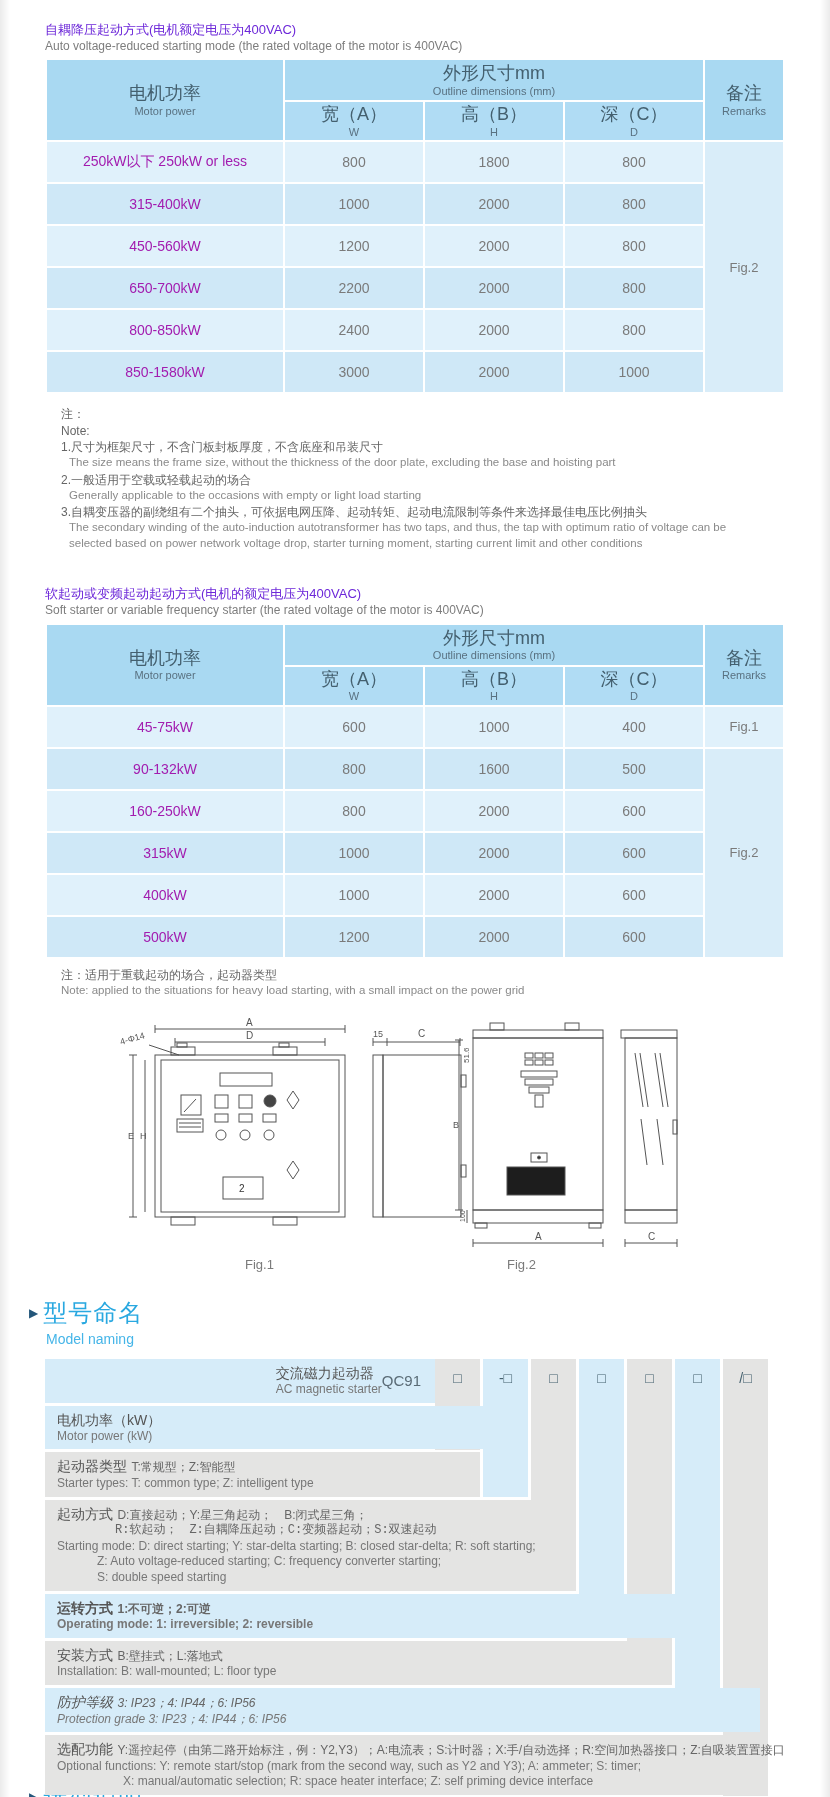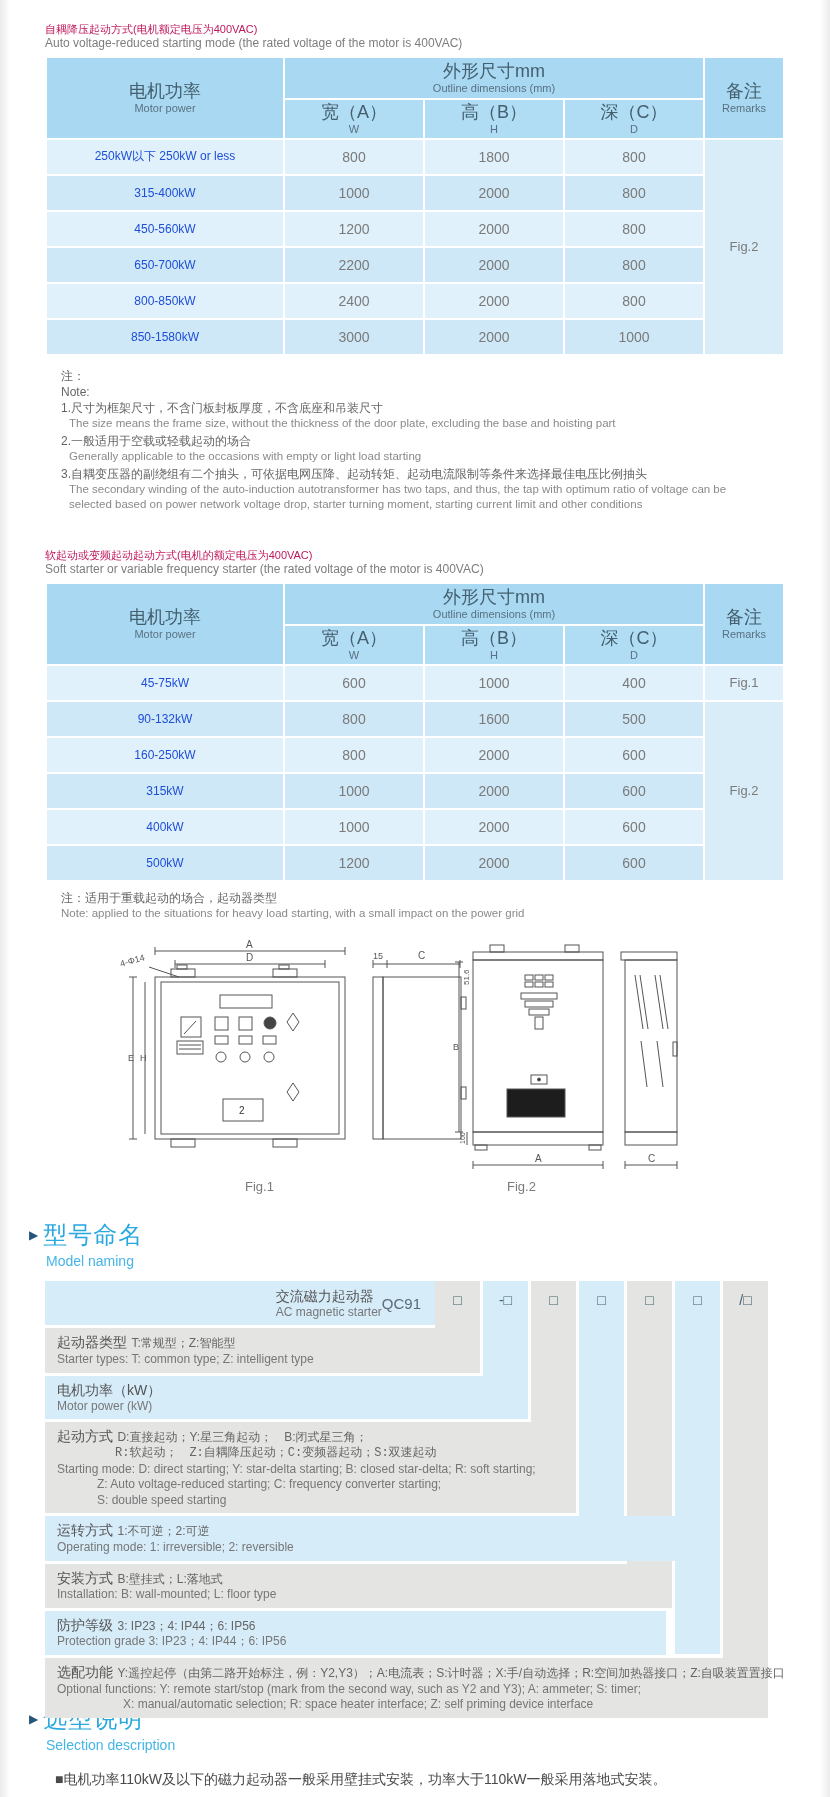--- a/index.html
+++ b/index.html
@@ -3,33 +3,33 @@
 <meta charset="utf-8">
 <style>
   html,body{margin:0;padding:0;}
   body{width:830px;background:#fff;font-family:"Liberation Sans","DejaVu Sans",sans-serif;}
   .page{position:relative;width:830px;height:1797px;overflow:hidden;background:#fff;}
   .page::before,.page::after{content:"";position:absolute;top:0;bottom:0;width:10px;z-index:5;pointer-events:none;}
   .page::before{left:0;background:linear-gradient(to right,rgba(0,0,0,0.08),rgba(0,0,0,0));}
   .page::after{right:0;background:linear-gradient(to left,rgba(0,0,0,0.08),rgba(0,0,0,0));}
   .content{padding:22px 44px 0 45px;}
 
-  .tbl-title-cn{font-size:11px;color:#be185d;line-height:1.3;}
+  .tbl-title-cn{font-size:13px;color:#6d28d9;line-height:1.3;}
   .tbl-title-en{font-size:12px;color:#7d7d7d;line-height:1.3;margin-bottom:4px;}
 
   table.dim-table{border-collapse:separate;border-spacing:2px;table-layout:fixed;}
   table.dim-table th,table.dim-table td{padding:0;font-weight:normal;text-align:center;vertical-align:middle;}
   .th-main{background:#a9d9f2;}
   .th-sub{background:#b0dcf4;height:38px;}
   .hdr-cn{font-size:18px;color:#44606f;line-height:1.25;}
   .hdr-en{font-size:11px;color:#597181;line-height:1.25;}
   .c-power{width:236px;}
   .c-dim{width:138px;}
   .c-remark{width:78px;}
-  td.c-power{font-size:12px;color:#1d4ed8;height:34px;}
+  td.c-power{font-size:14px;color:#a21caf;height:40px;}
   td.c-dim{font-size:14px;color:#7a7a7a;}
   td.c-remark{font-size:13px;color:#7a7a7a;background:#d9edf9;}
   td.c-remark.light{background:#e0f1fb;}
   tr.row-odd td{background:#e0f1fb;}
   tr.row-even td{background:#cfe8f7;}
   tr.row-odd td.c-remark,tr.row-even td.c-remark{background:#d9edf9;}
   tr.row-odd td.c-remark.light{background:#e0f1fb;}
 
   .notes{margin:12px 0 0 16px;}
   .note-cn{font-size:12px;color:#666;line-height:1.35;}
@@ -49,23 +49,23 @@
   .bh-en{font-size:14px;color:#45b5e8;margin:2px 0 0 17px;}
 
   .mn-wrap{position:relative;width:740px;margin-top:12px;height:392px;}
   .mn-row{position:relative;z-index:1;margin-bottom:3px;box-sizing:border-box;padding:5px 12px;}
   .mn-blue{background:#d6ecf9;}
   .mn-gray{background:#e4e4e3;}
   .mn-r1{width:390px;min-height:44px;display:flex;align-items:center;justify-content:flex-end;}
   .mn-r2{width:435px;}
   .mn-r3{width:483px;}
   .mn-r4{width:531px;}
-  .mn-r5{width:639px;}
+  .mn-r5{width:639px;font-weight:bold;}
   .mn-r6{width:627px;}
-  .mn-r7{width:621px;}
+  .mn-r7{width:715px;font-style:italic;}
   .mn-r8{width:723px;}
   .mn-label{font-size:14px;color:#555;line-height:1.3;}
   .mn-detail{font-size:12px;color:#666;line-height:1.3;}
   .mn-en{font-size:12px;color:#777;line-height:1.3;}
   .mn-code{font-size:15px;color:#5a6b76;padding-right:2px;}
   .mn-nowrap{white-space:nowrap;}
   .mn-band{position:absolute;top:0;width:45px;z-index:0;text-align:center;}
   .mn-box{display:block;margin-top:11px;font-size:14px;color:#44606e;letter-spacing:0;}
   .ind-40{margin-left:40px;}
   .ind-58{margin-left:58px;font-family:Liberation Mono, monospace;}
@@ -376,29 +376,29 @@
 
   <div class="mn-wrap">
     <div class="mn-row mn-blue mn-r1">
       <div>
         <div class="mn-label">交流磁力起动器</div>
         <div class="mn-en">AC magnetic starter</div>
       </div>
       <div class="mn-code">QC91</div>
     </div>
 
+    <div class="mn-row mn-blue mn-r3">
+      <div class="mn-label">电机功率（kW）</div>
+      <div class="mn-en">Motor power (kW)</div>
+    </div>
+
     <div class="mn-row mn-gray mn-r2">
       <div><span class="mn-label">起动器类型</span>
       <span class="mn-detail">T:常规型；Z:智能型</span></div>
       <div class="mn-en">Starter types: T: common type; Z: intelligent type</div>
-    </div>
-
-    <div class="mn-row mn-blue mn-r3">
-      <div class="mn-label">电机功率（kW）</div>
-      <div class="mn-en">Motor power (kW)</div>
     </div>
 
     <div class="mn-row mn-gray mn-r4">
       <div><span class="mn-label">起动方式</span>
       <span class="mn-detail">D:直接起动；Y:星三角起动；　B:闭式星三角；</span></div>
       <div class="mn-detail ind-58">R:软起动；　Z:自耦降压起动；C:变频器起动；S:双速起动</div>
       <div class="mn-en">Starting mode: D: direct starting; Y: star-delta starting; B: closed star-delta; R: soft starting;</div>
       <div class="mn-en ind-40">Z: Auto voltage-reduced starting; C: frequency converter starting;</div>
       <div class="mn-en ind-40">S: double speed starting</div>
     </div>

